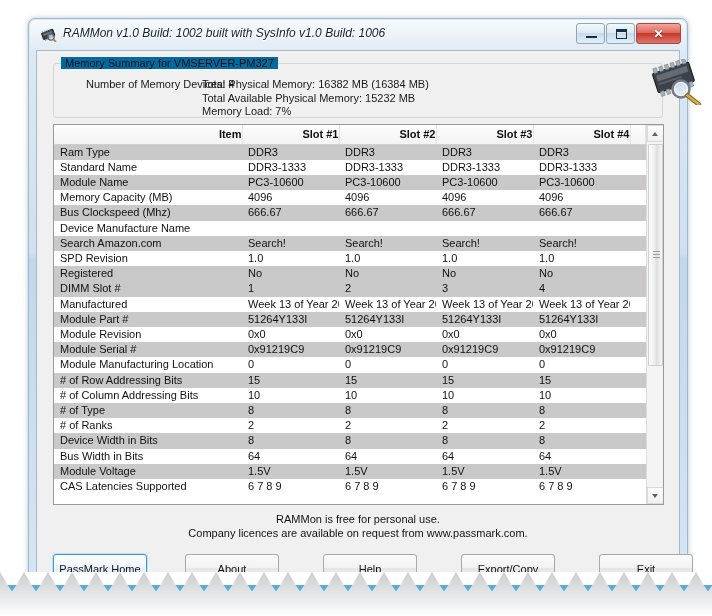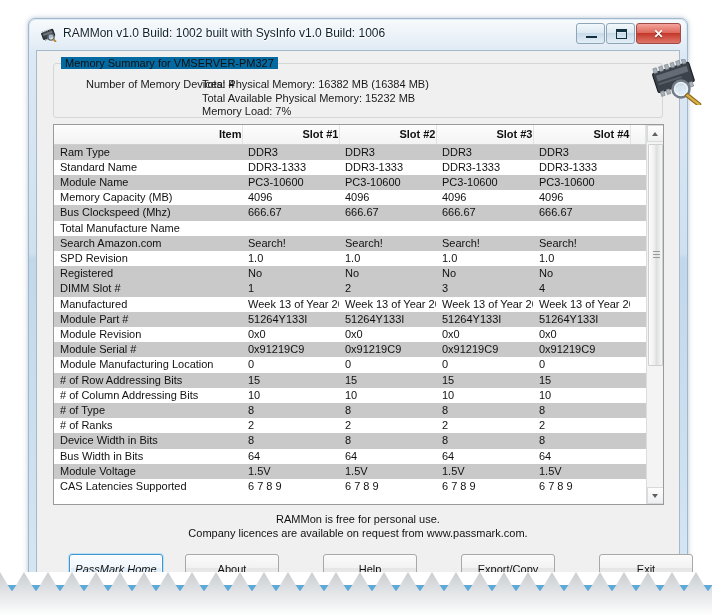--- a/index.html
+++ b/index.html
@@ -31,20 +31,21 @@
     position:absolute;left:0;top:0;width:100%;height:32px;
   }
   .title-icon{
     position:absolute;left:11px;top:8px;width:17px;height:15px;
   }
   .title-text{
     position:absolute;left:34px;top:7px;
     font-size:12px;color:#10222f;
     text-shadow:0 0 4px #fff,0 0 3px #fff,0 1px 0 #fff;
     white-space:nowrap;
+    font-style:italic;
   }
   .wbtns{position:absolute;right:6px;top:4px;height:21px;display:flex;}
   .wbtn{
     width:29px;height:21px;margin-left:1px;
     border:1px solid #8fa6b8;border-radius:3px;
     background:linear-gradient(to bottom,#f2f8fc 0%,#dde9f2 48%,#c9dbe9 50%,#e4eff7 100%);
     position:relative;box-sizing:border-box;cursor:default;
   }
   .wbtn.close{
     width:45px;
@@ -299,21 +300,21 @@
                 </tr>
                 <tr class="odd">
                   <td>Bus Clockspeed (Mhz)</td>
                   <td>666.67</td>
                   <td>666.67</td>
                   <td>666.67</td>
                   <td>666.67</td>
                   <td></td>
                 </tr>
                 <tr class="even">
-                  <td>Total Manufacture Name</td>
+                  <td>Device Manufacture Name</td>
                   <td></td>
                   <td></td>
                   <td></td>
                   <td></td>
                   <td></td>
                 </tr>
                 <tr class="odd">
                   <td>Search Amazon.com</td>
                   <td class="link">Search!</td>
                   <td class="link">Search!</td>
@@ -469,21 +470,21 @@
           </div>
         </div>
       </div>
 
       <div class="foot-note">
         <div>RAMMon is free for personal use.</div>
         <div>Company licences are available on request from www.passmark.com.</div>
       </div>
 
       <div class="btnrow" id="button-row">
-          <div class="btn focus" style="left: 32px; width: 94px; font-style: italic;">
+          <div class="btn focus" style="left: 16px; width: 94px;">
             <span>PassMark Home</span>
           </div>
           <div class="btn" style="left: 148px; width: 94px;">
             <span><u>A</u>bout</span>
           </div>
           <div class="btn" style="left: 286px; width: 94px;">
             <span>H<u>e</u>lp</span>
           </div>
           <div class="btn" style="left: 424px; width: 94px;">
             <span><u>E</u>xport/Copy</span>

